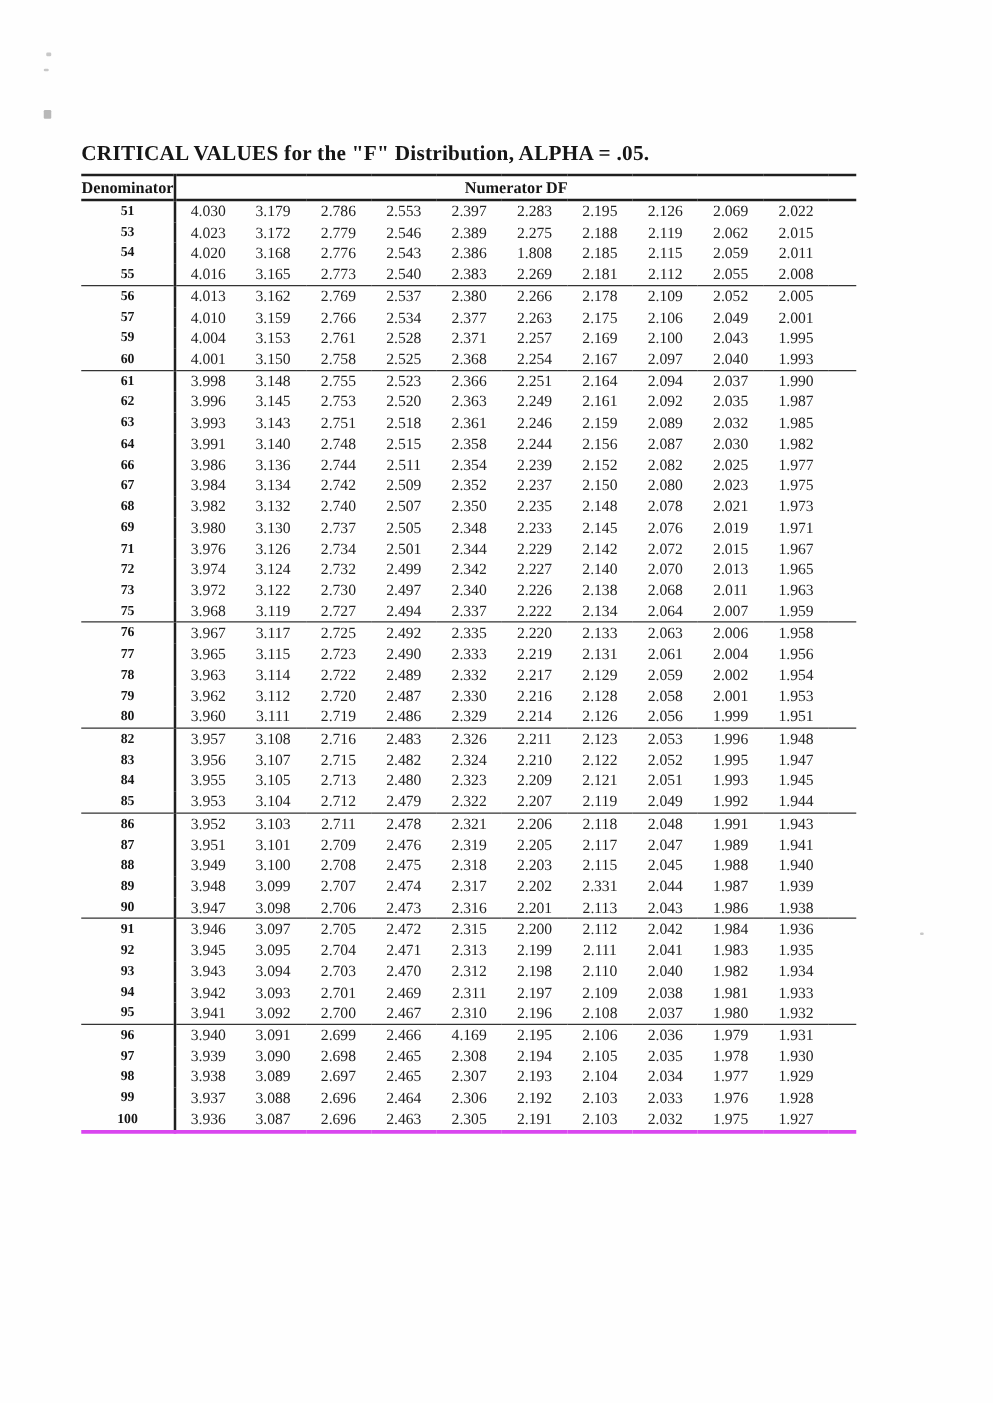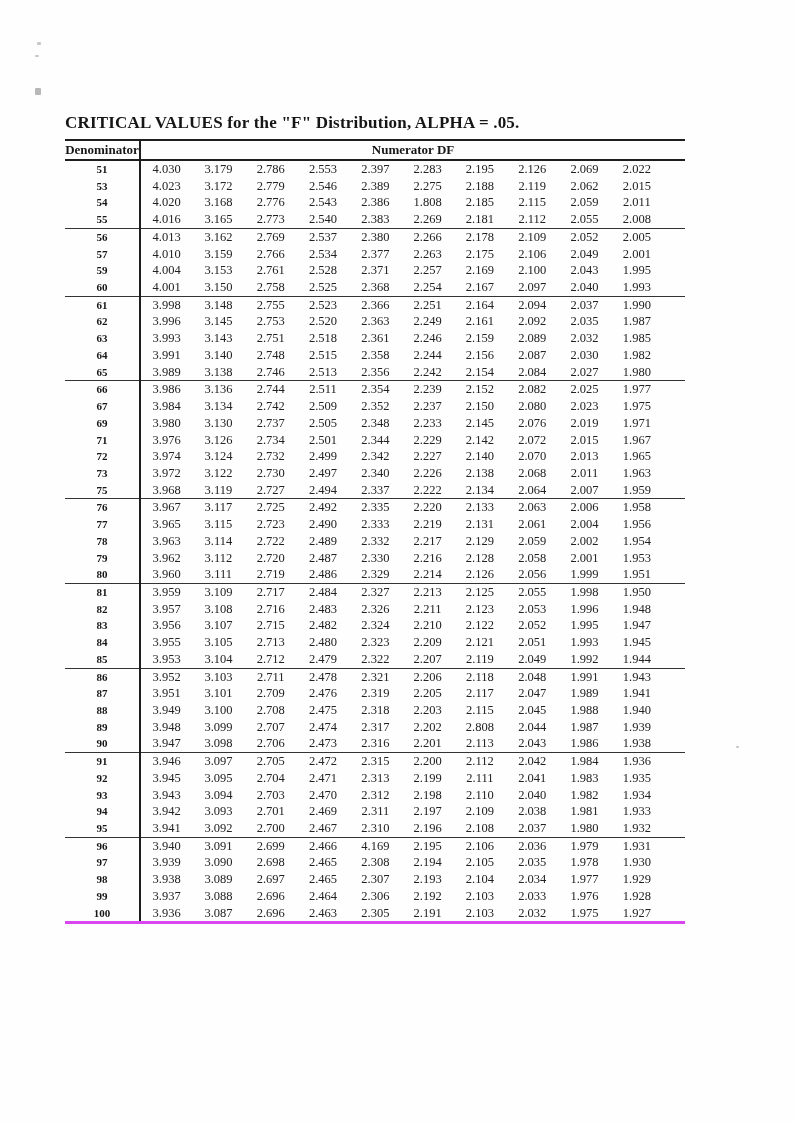--- a/index.html
+++ b/index.html
@@ -268,34 +268,20 @@
           <td>2.748</td>
           <td>2.515</td>
           <td>2.358</td>
           <td>2.244</td>
           <td>2.156</td>
           <td>2.087</td>
           <td>2.030</td>
           <td>1.982</td>
           <td></td>
         </tr>
-        <tr class="group-end">
-          <td class="df-cell denom-col">65</td>
-          <td>3.989</td>
-          <td>3.138</td>
-          <td>2.746</td>
-          <td>2.513</td>
-          <td>2.356</td>
-          <td>2.242</td>
-          <td>2.154</td>
-          <td>2.084</td>
-          <td>2.027</td>
-          <td>1.980</td>
-          <td></td>
-        </tr>
         <tr>
           <td class="df-cell denom-col">66</td>
           <td>3.986</td>
           <td>3.136</td>
           <td>2.744</td>
           <td>2.511</td>
           <td>2.354</td>
           <td>2.239</td>
           <td>2.152</td>
           <td>2.082</td>
@@ -308,20 +294,34 @@
           <td>3.984</td>
           <td>3.134</td>
           <td>2.742</td>
           <td>2.509</td>
           <td>2.352</td>
           <td>2.237</td>
           <td>2.150</td>
           <td>2.080</td>
           <td>2.023</td>
           <td>1.975</td>
+          <td></td>
+        </tr>
+        <tr>
+          <td class="df-cell denom-col">68</td>
+          <td>3.982</td>
+          <td>3.132</td>
+          <td>2.740</td>
+          <td>2.507</td>
+          <td>2.350</td>
+          <td>2.235</td>
+          <td>2.148</td>
+          <td>2.078</td>
+          <td>2.021</td>
+          <td>1.973</td>
           <td></td>
         </tr>
         <tr>
           <td class="df-cell denom-col">69</td>
           <td>3.980</td>
           <td>3.130</td>
           <td>2.737</td>
           <td>2.505</td>
           <td>2.348</td>
           <td>2.233</td>
@@ -451,34 +451,20 @@
           <td>2.486</td>
           <td>2.329</td>
           <td>2.214</td>
           <td>2.126</td>
           <td>2.056</td>
           <td>1.999</td>
           <td>1.951</td>
           <td></td>
         </tr>
         <tr>
-          <td class="df-cell denom-col">81</td>
-          <td>3.959</td>
-          <td>3.109</td>
-          <td>2.717</td>
-          <td>2.484</td>
-          <td>2.327</td>
-          <td>2.213</td>
-          <td>2.125</td>
-          <td>2.055</td>
-          <td>1.998</td>
-          <td>1.950</td>
-          <td></td>
-        </tr>
-        <tr>
           <td class="df-cell denom-col">82</td>
           <td>3.957</td>
           <td>3.108</td>
           <td>2.716</td>
           <td>2.483</td>
           <td>2.326</td>
           <td>2.211</td>
           <td>2.123</td>
           <td>2.053</td>
           <td>1.996</td>
@@ -570,21 +556,21 @@
           <td></td>
         </tr>
         <tr>
           <td class="df-cell denom-col">89</td>
           <td>3.948</td>
           <td>3.099</td>
           <td>2.707</td>
           <td>2.474</td>
           <td>2.317</td>
           <td>2.202</td>
-          <td>2.808</td>
+          <td>2.331</td>
           <td>2.044</td>
           <td>1.987</td>
           <td>1.939</td>
           <td></td>
         </tr>
         <tr class="group-end">
           <td class="df-cell denom-col">90</td>
           <td>3.947</td>
           <td>3.098</td>
           <td>2.706</td>

